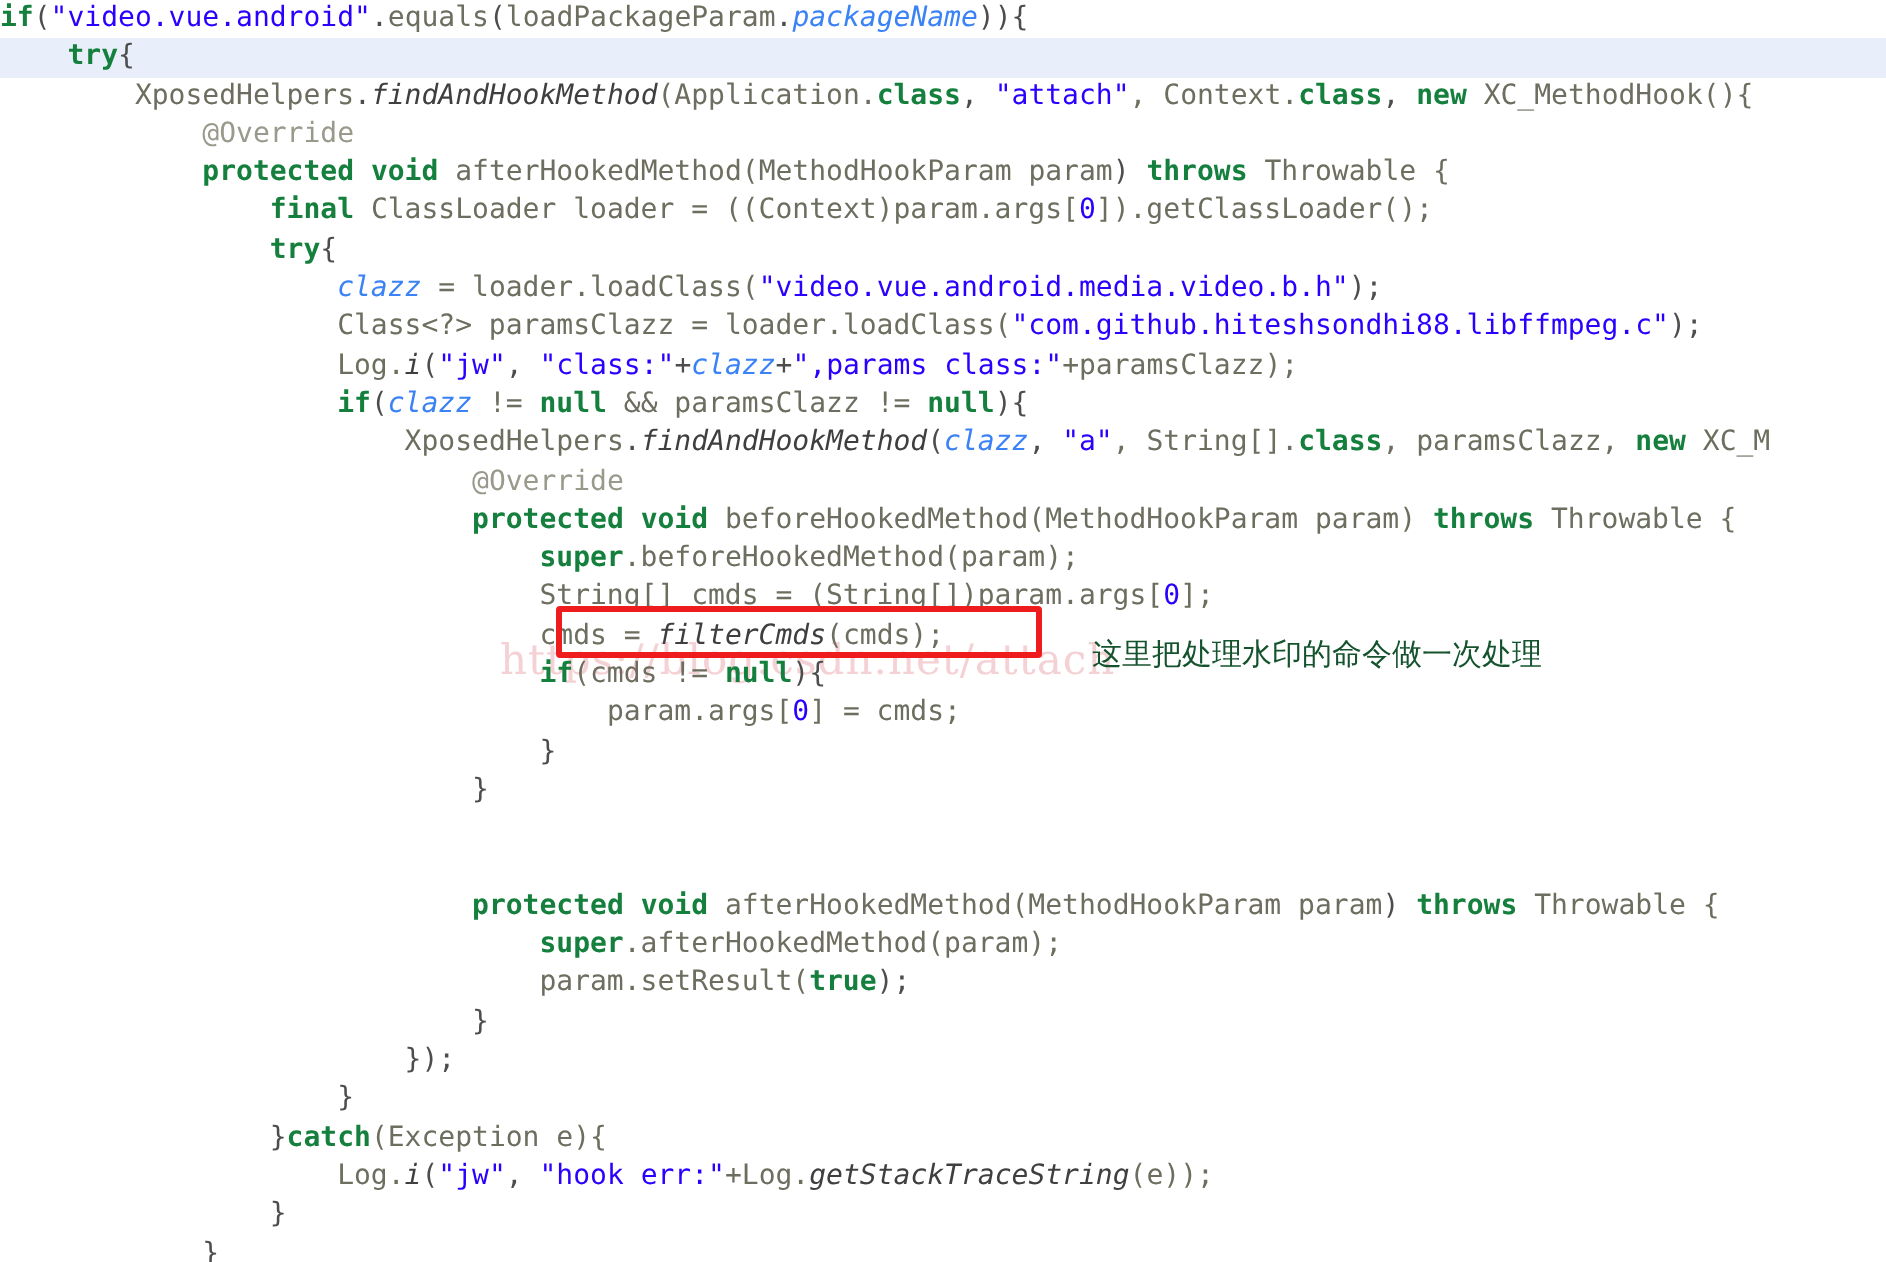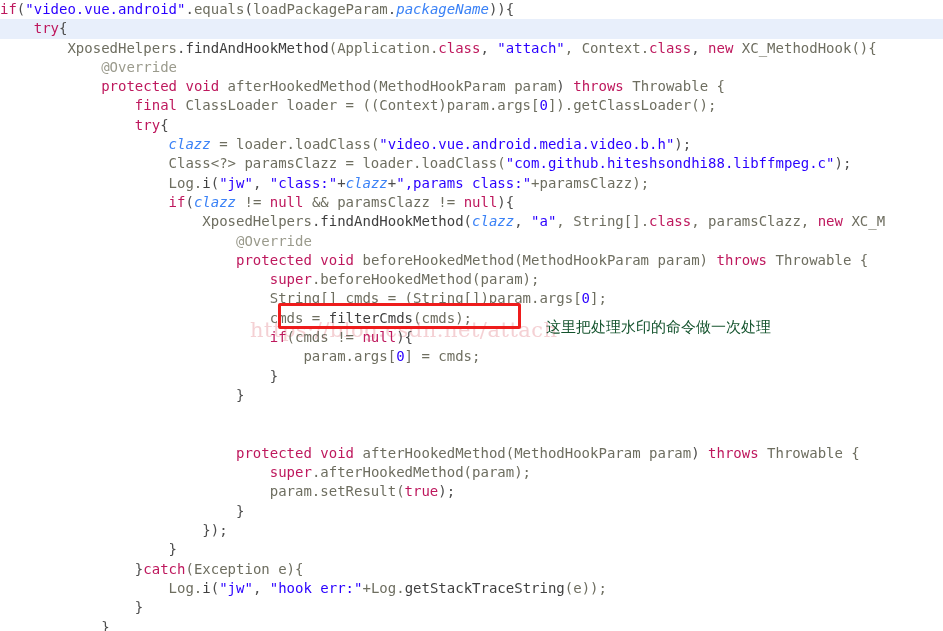--- a/index.html
+++ b/index.html
@@ -32,26 +32,26 @@
   .code-line {
     position: relative;
     height: 19.3px;
     white-space: pre;
     padding-left: 0px;
   }
   .code-line.hl {
     background: #e8effb;
   }
   
-  .kw      { color: #be185d; font-weight: normal; }      
+  .kw      { color: #15803d; font-weight: bold; }      
   .plain   { color: #6e6e60; }                          
   .str     { color: #2a00ff; }                          
   .annot   { color: #9a9a8c; }                          
   .fld     { color: #3b82f6; font-style: italic; }      
-  .mth     { color: #3f3f3f; }      
+  .mth     { color: #3f3f3f; font-style: italic; }      
   .num     { color: #2a00ff; }
   .punc    { color: #4d4d4d; }
 
   
   #red-box {
     position: absolute;
     border: 3px solid #ee1c1c;
     border-radius: 2px;
     box-sizing: border-box;
     pointer-events: none;

